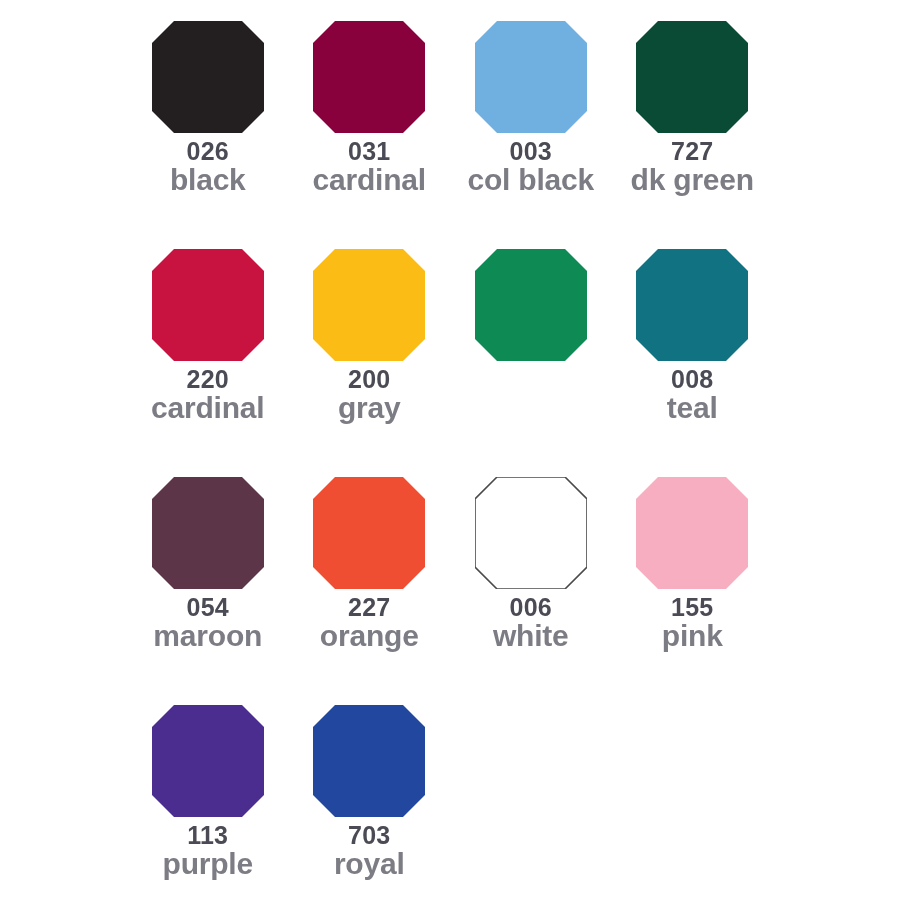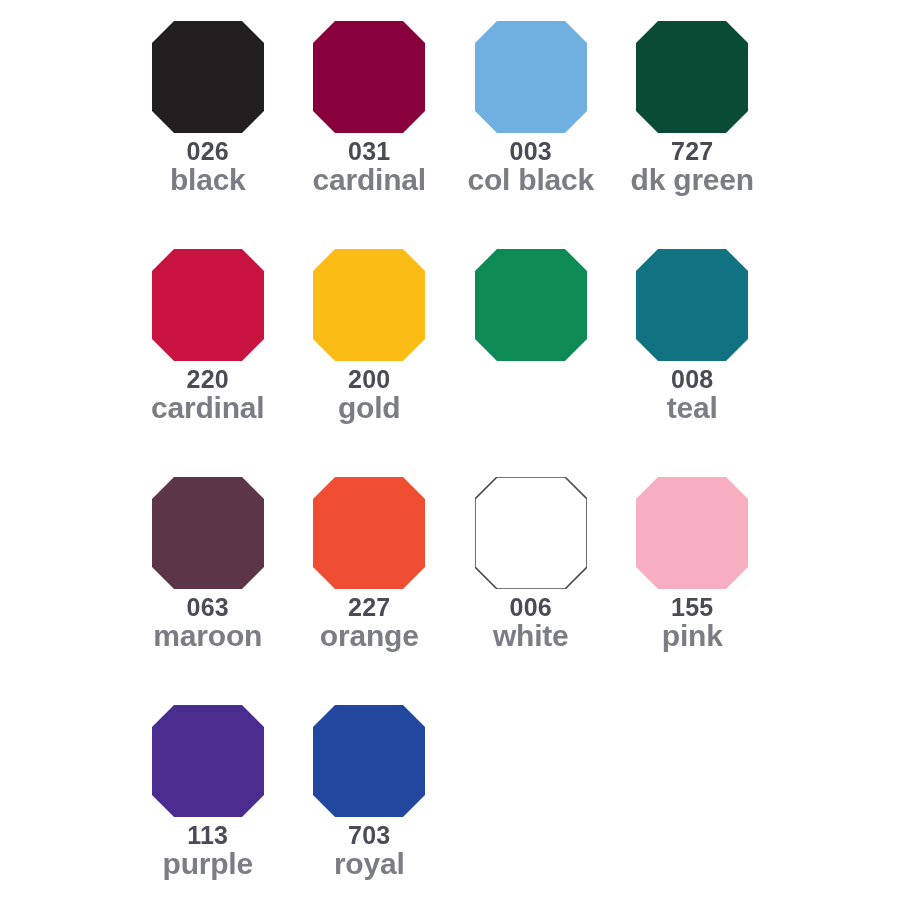--- a/index.html
+++ b/index.html
@@ -128,21 +128,21 @@
       </div>
     </div>
     <div class="swatch-cell">
       <div class="chip-wrap">
         <svg class="chip" viewBox="0 0 112 112">
           <polygon points="22,0 90,0 112,22 112,90 90,112 22,112 0,90 0,22" fill="#FBBC16" stroke="none"></polygon>
         </svg>
       </div>
       <div class="chip-label">
         <span class="chip-code">200</span>
-        <span class="chip-name">gold</span>
+        <span class="chip-name">gray</span>
       </div>
     </div>
     <div class="swatch-cell">
       <div class="chip-wrap">
         <svg class="chip" viewBox="0 0 112 112">
           <polygon points="22,0 90,0 112,22 112,90 90,112 22,112 0,90 0,22" fill="#0E8A54" stroke="none"></polygon>
         </svg>
       </div>
     </div>
     <div class="swatch-cell">
@@ -156,21 +156,21 @@
         <span class="chip-name">teal</span>
       </div>
     </div>
     <div class="swatch-cell">
       <div class="chip-wrap">
         <svg class="chip" viewBox="0 0 112 112">
           <polygon points="22,0 90,0 112,22 112,90 90,112 22,112 0,90 0,22" fill="#5C3648" stroke="none"></polygon>
         </svg>
       </div>
       <div class="chip-label">
-        <span class="chip-code">063</span>
+        <span class="chip-code">054</span>
         <span class="chip-name">maroon</span>
       </div>
     </div>
     <div class="swatch-cell">
       <div class="chip-wrap">
         <svg class="chip" viewBox="0 0 112 112">
           <polygon points="22,0 90,0 112,22 112,90 90,112 22,112 0,90 0,22" fill="#F04E32" stroke="none"></polygon>
         </svg>
       </div>
       <div class="chip-label">

